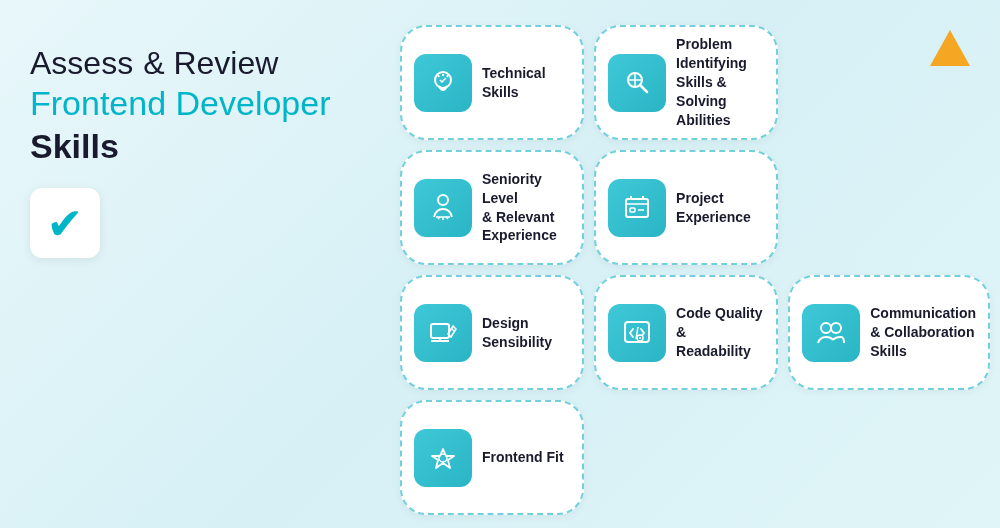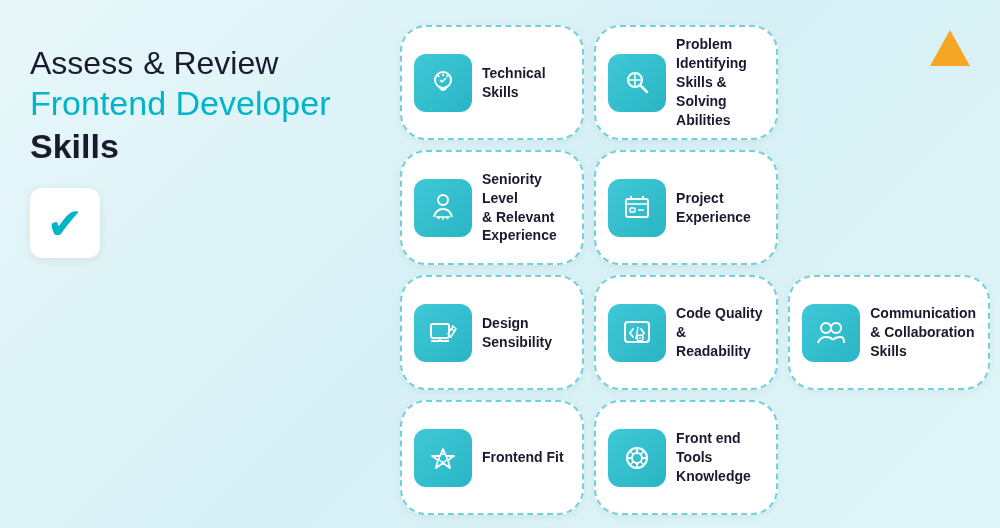--- a/index.html
+++ b/index.html
@@ -262,31 +262,14 @@
     <div class="skill-icon-box">
       <svg width="34" height="34" viewBox="0 0 34 34" fill="none">
         <path d="M17 8 L20 15 H28 L22 19 L24 27 L17 22 L10 27 L12 19 L6 15 H14 Z" stroke="white" stroke-width="1.8" fill="none" stroke-linejoin="round"></path>
         <circle cx="17" cy="17" r="4" stroke="white" stroke-width="1.5" fill="none"></circle>
       </svg>
     </div>
     <div class="skill-label">Frontend Fit</div>
   </div>
 
 
-  <div class="skill-card">
-    <div class="skill-icon-box">
-      <svg width="34" height="34" viewBox="0 0 34 34" fill="none">
-        <circle cx="17" cy="17" r="10" stroke="white" stroke-width="2" fill="none"></circle>
-        <circle cx="17" cy="17" r="5" stroke="white" stroke-width="2" fill="none"></circle>
-        <line x1="17" y1="7" x2="17" y2="12" stroke="white" stroke-width="2"></line>
-        <line x1="17" y1="22" x2="17" y2="27" stroke="white" stroke-width="2"></line>
-        <line x1="7" y1="17" x2="12" y2="17" stroke="white" stroke-width="2"></line>
-        <line x1="22" y1="17" x2="27" y2="17" stroke="white" stroke-width="2"></line>
-        <line x1="10" y1="10" x2="13.5" y2="13.5" stroke="white" stroke-width="1.5"></line>
-        <line x1="24" y1="10" x2="20.5" y2="13.5" stroke="white" stroke-width="1.5"></line>
-        <line x1="10" y1="24" x2="13.5" y2="20.5" stroke="white" stroke-width="1.5"></line>
-        <line x1="24" y1="24" x2="20.5" y2="20.5" stroke="white" stroke-width="1.5"></line>
-      </svg>
-    </div>
-    <div class="skill-label">Front end<br>Tools<br>Knowledge</div>
-  </div>
 
 </div>
 
 </body></html>

